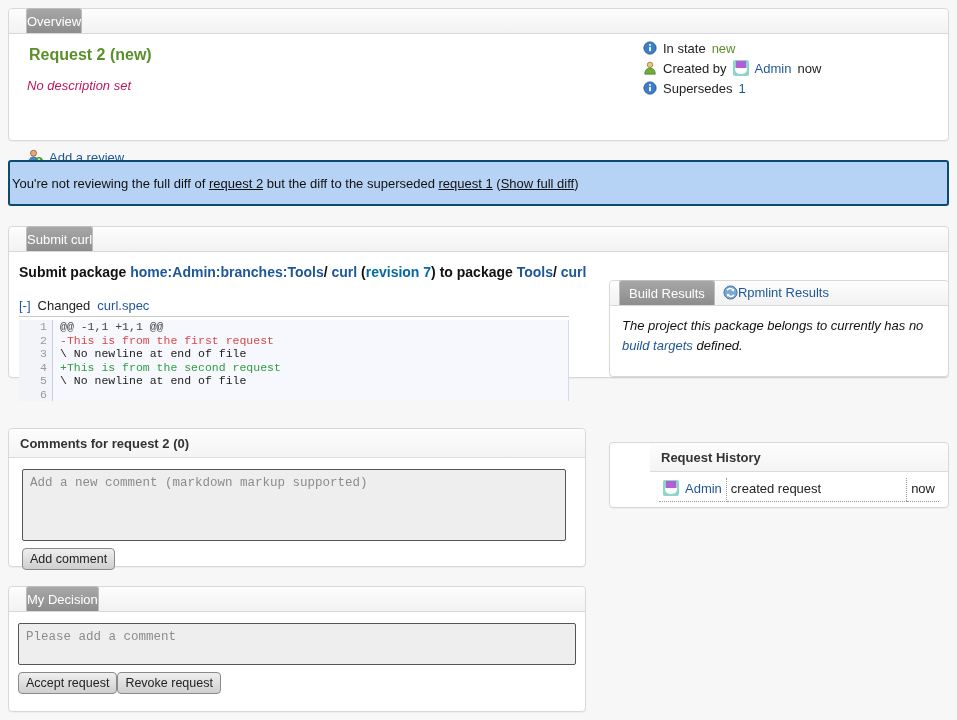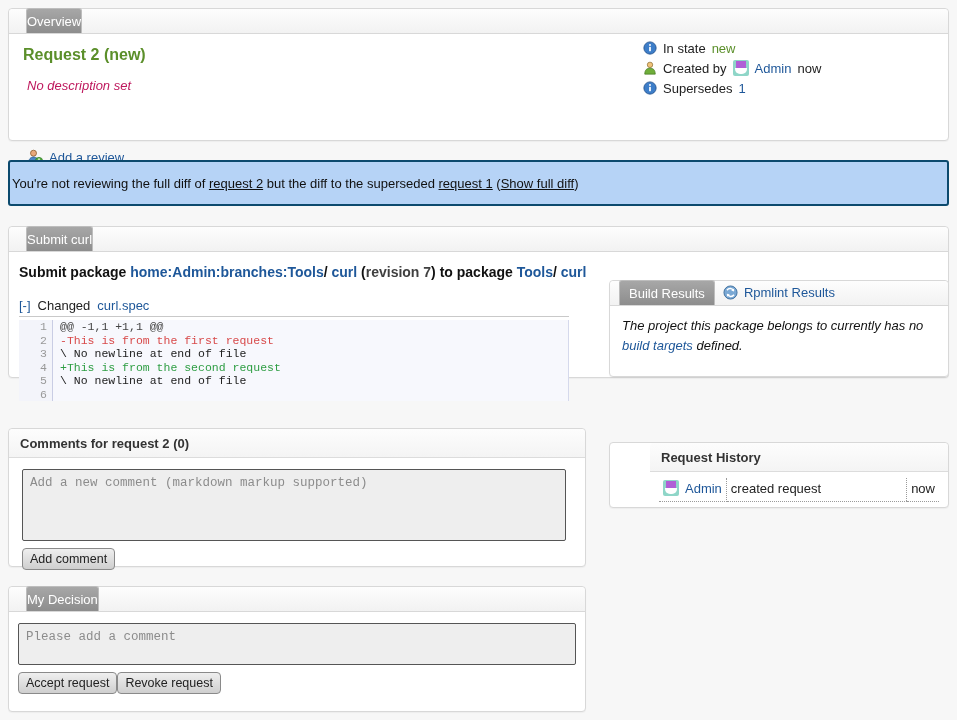--- a/index.html
+++ b/index.html
@@ -65,21 +65,21 @@
     font-size: 13px;
     color: #333;
     box-sizing: border-box;
   }
   .panel-body { padding: 10px 16px 14px 16px; }
 
   
   #overview { position: absolute; left: 8px; top: 8px; width: 941px; height: 133px; }
   #overview .panel-body { padding: 0; position: relative; height: 106px; }
   .req-title {
-    position: absolute; left: 14px; top: 12px;
+    position: absolute; left: 20px; top: 12px;
     font-size: 16px; font-weight: bold; color: #5b8f2a;
   }
   .req-desc {
     position: absolute; left: 18px; top: 44px;
     font-style: italic; font-size: 13px; color: #be185d;
   }
   .add-review {
     position: absolute; left: 18px; top: 115px;
     display: flex; align-items: center; gap: 6px;
   }
@@ -124,21 +124,21 @@
 
   
   #submit { position: absolute; left: 8px; top: 226px; width: 941px; height: 152px; }
   #submit .panel-body { padding: 0; position: relative; height: 156px; }
   .submit-line {
     position: absolute; left: 10px; top: 12px;
     font-size: 14px; font-weight: bold; color: #111;
   }
   .submit-line a { font-weight: bold; }
   .submit-line .sep { color: #111; }
-  .submit-line .rev { color: #404040; font-weight: bold; }
+  .submit-line .rev { color: #0369a1; font-weight: bold; }
 
   .diffbox { position: absolute; left: 10px; top: 46px; width: 560px; }
   .diff-header { display: flex; align-items: baseline; gap: 7px; font-size: 13px; padding-bottom: 3px; }
   .diff-header .minus { color: #1e5799; }
   .diff-header .changed { color: #222; }
   .diff-header .fname { color: #1e5799; }
   .diff-sep { border-bottom: 1px solid #c9c9c9; width: 550px; margin-bottom: 3px; }
   .diff-table {
     border-collapse: collapse;
     background: #f7f8fd;
@@ -157,21 +157,21 @@
   }
   td.code { padding-left: 7px; white-space: pre; color: #222; }
   td.code.del { color: #d84a4a; }
   td.code.add { color: #2f9e44; }
   td.code.hunk { color: #444; }
 
   
   #build { position: absolute; left: 609px; top: 280px; width: 340px; height: 97px; }
   #build .tabbar { padding-left: 9px; gap: 0; }
   #build .tab { padding: 0 9px; }
-  #build .tab.inactive { padding: 0 8px; display:flex; align-items:center; gap:6px; }
+  #build .tab.inactive { padding: 0 8px; display:flex; align-items:center; }
   .build-body { padding: 10px 12px 0 12px; font-style: italic; font-size: 13px; color: #111; line-height: 20px; }
   .build-body a { font-style: italic; }
 
   
   #comments { position: absolute; left: 8px; top: 428px; width: 578px; height: 139px; }
   #comments .panel-body { padding: 11px 0 0 13px; }
   textarea.ta {
     box-sizing: border-box;
     background: #eeeeee;
     border: 1px solid #555;

